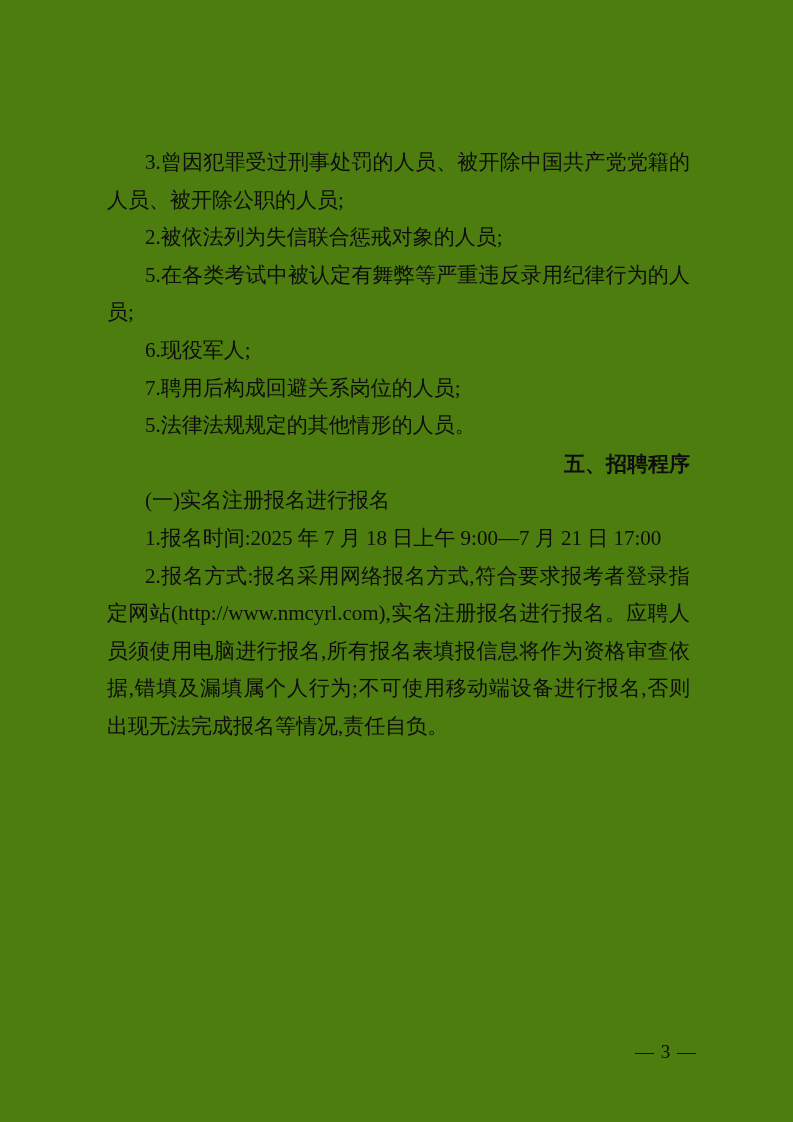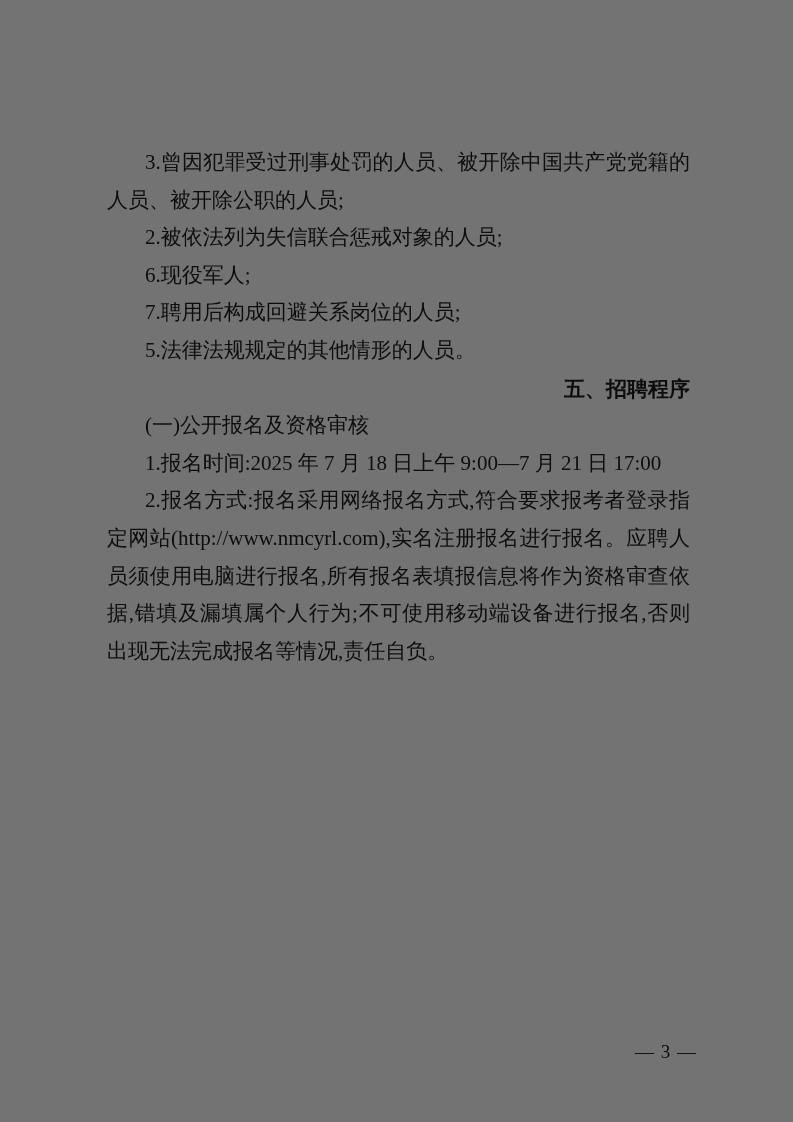--- a/index.html
+++ b/index.html
@@ -4,21 +4,21 @@
 <style>
   html, body {
     margin: 0;
     padding: 0;
     background: #ffffff;
   }
   .page {
     position: relative;
     width: 793px;
     height: 1122px;
-    background: #737373;
+    background: #4d7c0f;
     overflow: hidden;
     font-family: "Liberation Serif", "DejaVu Serif", serif;
     color: #0d0d0d;
   }
   .content {
     position: absolute;
     left: 107px;
     top: 144px;
     width: 583px;
     font-size: 21px;
@@ -53,22 +53,23 @@
     letter-spacing: 1px;
   }
 </style>
 </head>
 <body>
 
 <div class="page">
   <div class="content">
     <p class="para body">3.曾因犯罪受过刑事处罚的人员、被开除中国共产党党籍的人员、被开除公职的人员;</p>
     <p class="para body">2.被依法列为失信联合惩戒对象的人员;</p>
+    <p class="para body">5.在各类考试中被认定有舞弊等严重违反录用纪律行为的人员;</p>
     <p class="para body">6.现役军人;</p>
     <p class="para body">7.聘用后构成回避关系岗位的人员;</p>
     <p class="para body">5.法律法规规定的其他情形的人员。</p>
     <p class="para h1">五、招聘程序</p>
-    <p class="para h2">(一)公开报名及资格审核</p>
+    <p class="para h2">(一)实名注册报名进行报名</p>
     <p class="para body">1.报名时间:2025 年 7 月 18 日上午 9:00—7 月 21 日 17:00</p>
     <p class="para body">2.报名方式:报名采用网络报名方式,符合要求报考者登录指定网站(http://www.nmcyrl.com),实名注册报名进行报名。应聘人员须使用电脑进行报名,所有报名表填报信息将作为资格审查依据,错填及漏填属个人行为;不可使用移动端设备进行报名,否则出现无法完成报名等情况,责任自负。</p>
   </div>
   <div class="page-number">— 3 —</div>
 </div>
 
 </body></html>

